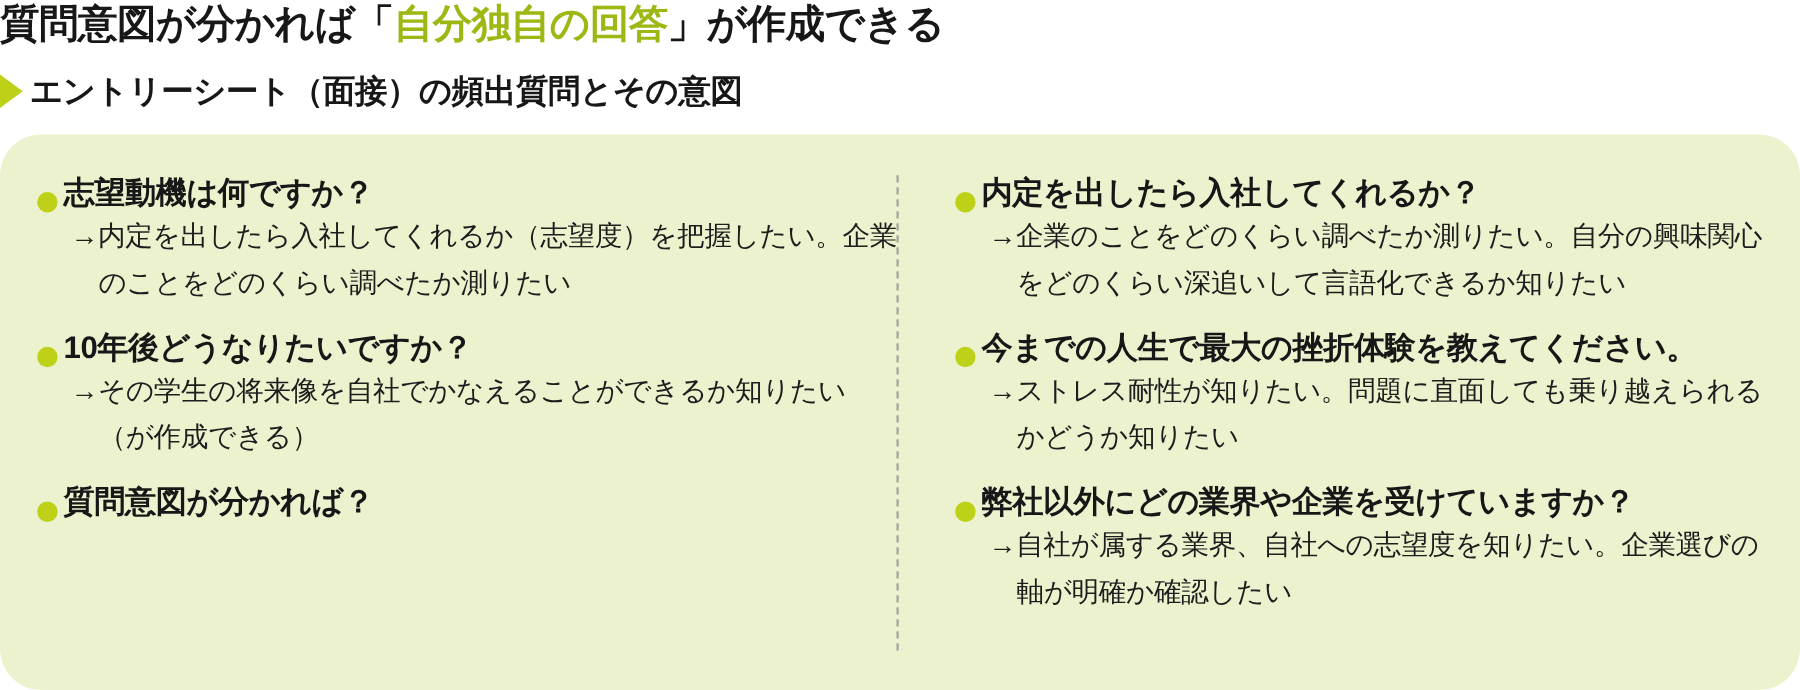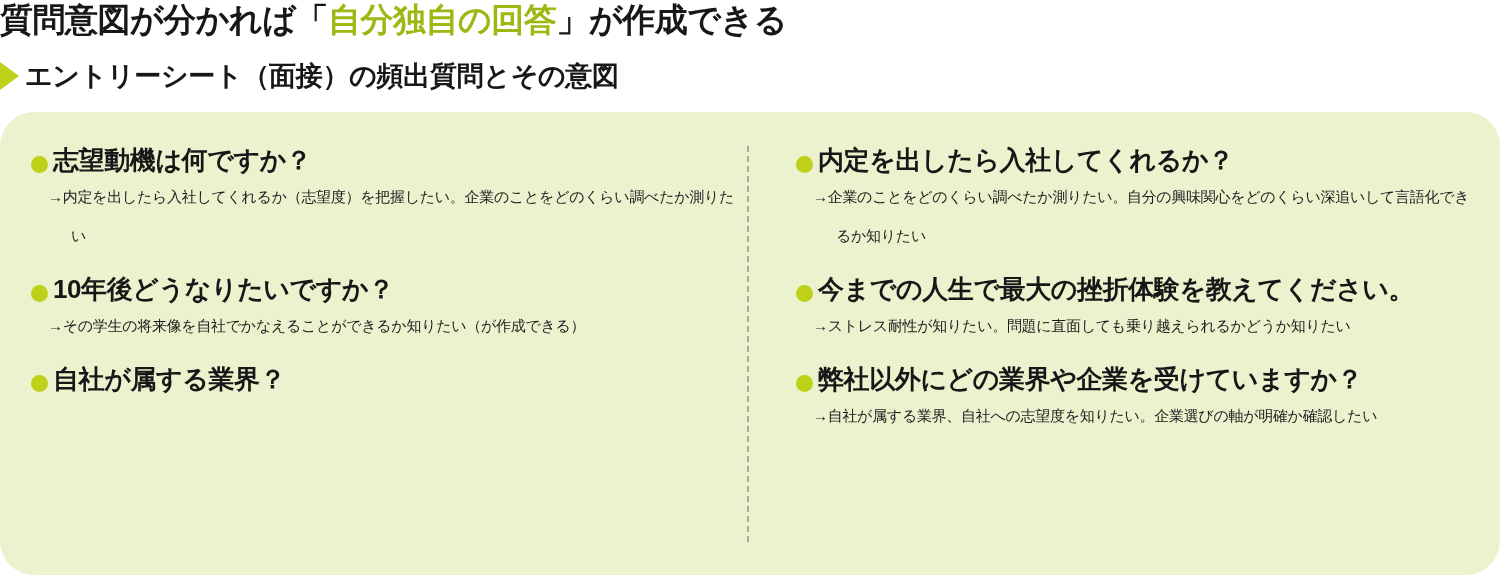--- a/index.html
+++ b/index.html
@@ -100,45 +100,45 @@
   }
 
   
   .qa {
     margin-bottom: 17px;
   }
   .qa:last-child { margin-bottom: 0; }
 
   .q-row {
     display: flex;
-    align-items: center;
+    align-items: flex-end;
     white-space: nowrap;
   }
   .dot {
     width: 17px;
     height: 17px;
     border-radius: 50%;
     background: #bcd118;
     flex: none;
     margin-top: 8px;
     margin-right: 5px;
   }
   .q-text {
     font-size: 26px;
     font-weight: bold;
     line-height: 34px;
     letter-spacing: -0.4px;
     color: #171717;
   }
   .a-text {
-    font-size: 15px;
+    font-size: 23px;
     line-height: 39px;
     letter-spacing: -0.3px;
     color: #1d1d1d;
-    margin-left: 17px;
+    margin-left: 28px;
     padding-left: 23px;
     text-indent: -23px;
     max-width: 680px;
   }
   .col-right .a-text {
     max-width: 672px;
   }
 </style>
 </head>
 <body>
@@ -168,21 +168,21 @@
         <div class="q-row">
           <span class="dot"></span>
           <span class="q-text">10年後どうなりたいですか？</span>
         </div>
         <div class="a-text">→その学生の将来像を自社でかなえることができるか知りたい（が作成できる）</div>
       </div>
 
       <div class="qa">
         <div class="q-row">
           <span class="dot"></span>
-          <span class="q-text">自社が属する業界？</span>
+          <span class="q-text">質問意図が分かれば？</span>
         </div>
       </div>
     </div>
 
     <div class="col col-right">
       <div class="qa">
         <div class="q-row">
           <span class="dot"></span>
           <span class="q-text">内定を出したら入社してくれるか？</span>
         </div>

